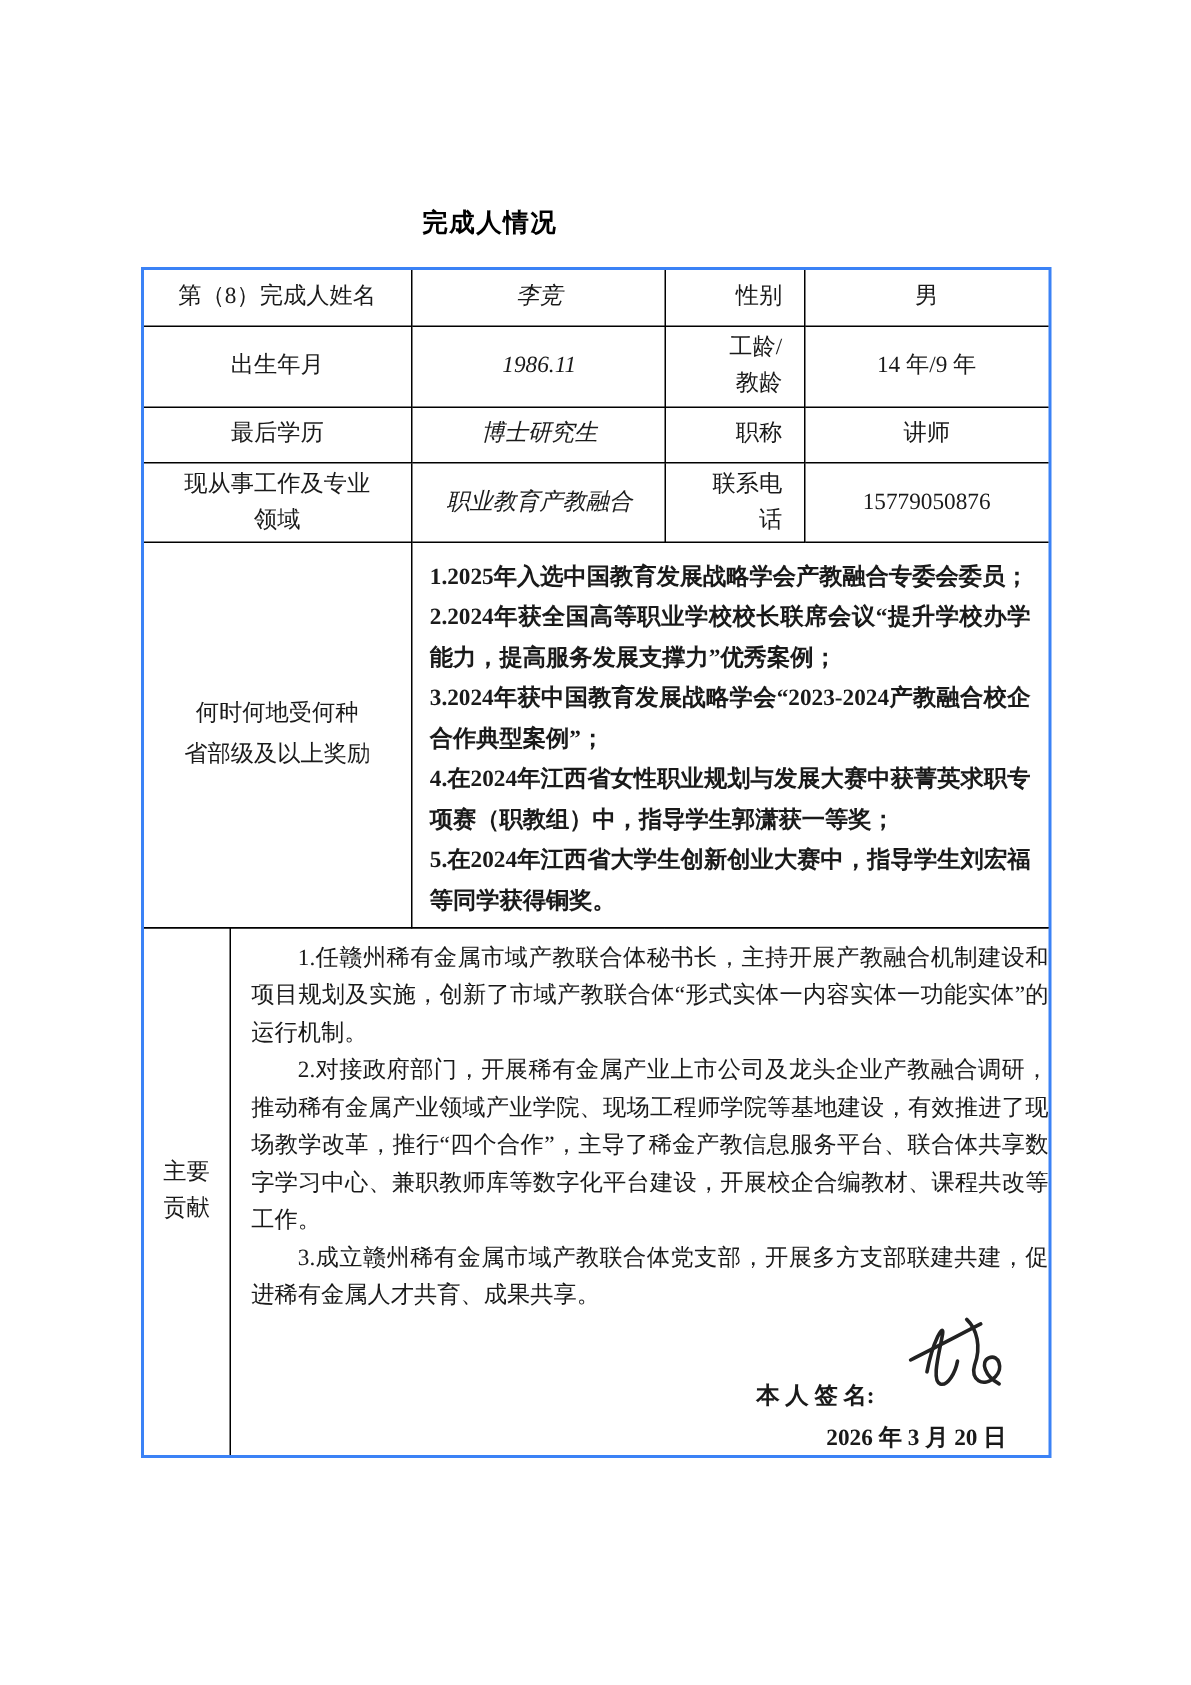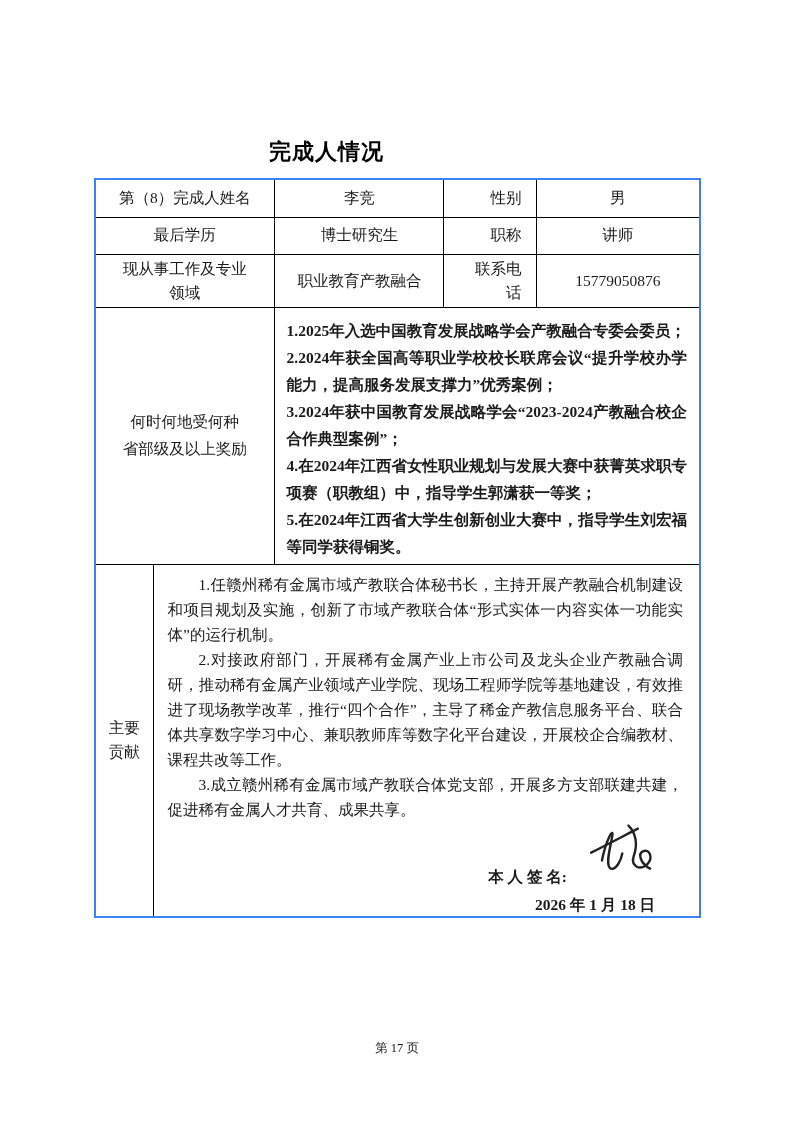--- a/index.html
+++ b/index.html
@@ -9,21 +9,21 @@
     margin:0 auto;
     background:#ffffff;
     font-family:"Liberation Serif","DejaVu Serif",serif;
     color:#1a1a1a;
     overflow:hidden;
   }
   .doc-title{
     position:absolute;top:137px;left:0;width:653px;
     text-align:center;
     font-family:"Liberation Sans","DejaVu Sans",sans-serif;
-    font-weight:700;font-size:22px;letter-spacing:1px;color:#000;
+    font-weight:700;font-size:17px;letter-spacing:1px;color:#000;
     margin:0;
   }
   .frame{
     position:absolute;left:94px;top:178px;width:607px;
     border:2px solid #3b82f6;
     box-sizing:border-box;
   }
   table{border-collapse:collapse;table-layout:fixed;width:100%;}
   td{
     border:1px solid #000;
@@ -33,34 +33,34 @@
     line-height:1.55;
     overflow:hidden;
   }
   .t1 tr:first-child td{border-top:none;}
   td:first-child{border-left:none;}
   td:last-child{border-right:none;}
   .t2{margin-top:-1px;}
   .t2 tr:last-child td{border-bottom:none;}
   .h37{height:37px}.h54{height:54px}.h51{height:51px}
   .h238{height:238px}.h288{height:288px}
-  .c2pad{padding-left:23px;padding-right:21px;}
+  .c2pad{padding-left:23px;padding-right:21px;font-style:italic;}
   .c3pad{padding-left:30px;padding-right:14px;text-align:right;}
   .c4pad{padding-left:20px;padding-right:20px;}
   .wrap128{display:inline-block;max-width:128px;}
   [data-bind-lines]{white-space:pre-line;}
   .awards-label{line-height:1.7;}
   .awards-content{
     vertical-align:top;text-align:left;
     padding:9px 12px 4px 12px;line-height:27px;font-weight:bold;
   }
   .award-item{margin:0;text-align:justify;}
   .contrib-content{
     vertical-align:top;text-align:left;
-    padding:7px 16px 0 14px;line-height:25px;
+    padding:7px 0 0 14px;line-height:25px;
   }
   .contrib-p{margin:0;text-indent:2em;text-align:justify;}
   .sig{position:relative;height:94px;font-weight:bold;}
   .sig-label{position:absolute;right:116px;top:42px;white-space:nowrap;}
   .sig-date{position:absolute;right:28px;top:70px;white-space:nowrap;}
   .sig-scribble{position:absolute;right:16px;top:-4px;transform:rotate(-6deg);}
   .page-footer{
     position:absolute;top:1040px;left:0;width:794px;
     text-align:center;font-size:12.5px;color:#1a1a1a;
   }
@@ -80,20 +80,26 @@
           <col style="width:169px">
           <col style="width:93px">
           <col style="width:163px">
         </colgroup>
       <tbody>
           <tr class="h37">
         <td data-bind="table.rows.0.label">第（8）完成人姓名</td>
         <td class="c2pad" data-bind="table.rows.0.value">李竞</td>
         <td class="c3pad" data-bind="table.rows.0.label2">性别</td>
         <td class="c4pad" data-bind="table.rows.0.value2">男</td>
+      </tr>
+      <tr class="h54">
+        <td data-bind="table.rows.2.label">出生年月</td>
+        <td class="c2pad" data-bind="table.rows.2.value">1986.11</td>
+        <td class="c3pad" data-bind="table.rows.2.label2">工龄/教龄</td>
+        <td class="c4pad" data-bind="table.rows.2.value2">14 年/9 年</td>
       </tr>
       <tr class="h37">
         <td data-bind="table.rows.4.label">最后学历</td>
         <td class="c2pad" data-bind="table.rows.4.value">博士研究生</td>
         <td class="c3pad" data-bind="table.rows.4.label2">职称</td>
         <td class="c4pad" data-bind="table.rows.4.value2">讲师</td>
       </tr>
       <tr class="h51">
         <td><span class="wrap128" data-bind="table.rows.5.label">现从事工作及专业领域</span></td>
         <td class="c2pad" data-bind="table.rows.5.value">职业教育产教融合</td>
@@ -129,24 +135,23 @@
           <p class="contrib-p" data-bind="table.contributions.paragraphs.2">3.成立赣州稀有金属市域产教联合体党支部，开展多方支部联建共建，促进稀有金属人才共育、成果共享。</p>
           <div class="sig">
             <svg class="sig-scribble" width="82" height="64" viewBox="0 0 82 64">
               <g fill="none" stroke="#222" stroke-width="2.4" stroke-linecap="round" stroke-linejoin="round">
                 <path d="M16 40 C 22 20, 31 8, 29 16 C 26 27, 18 46, 24 49 C 29 51, 35 42, 37 35"></path>
                 <path d="M6 31 C 22 25, 42 17, 55 12"></path>
                 <path d="M46 8 C 52 15, 54 27, 48 39 C 44 48, 52 55, 61 48 C 67 43, 65 33, 58 35 C 52 37, 54 47, 63 53"></path>
               </g>
             </svg>
             <span class="sig-label" data-bind="table.contributions.signature_label">本 人 签 名:</span>
-            <span class="sig-date" data-bind="table.contributions.signature_date">2026 年 1 月 18 日</span>
+            <span class="sig-date" data-bind="table.contributions.signature_date">2026 年 3 月 20 日</span>
           </div>
         </td>
       </tr>
     </tbody>
       </table>
 
   </div>
 
-  <div class="page-footer" data-bind="page.footer">第 17 页</div>
 
 </div>
 
 </body></html>

